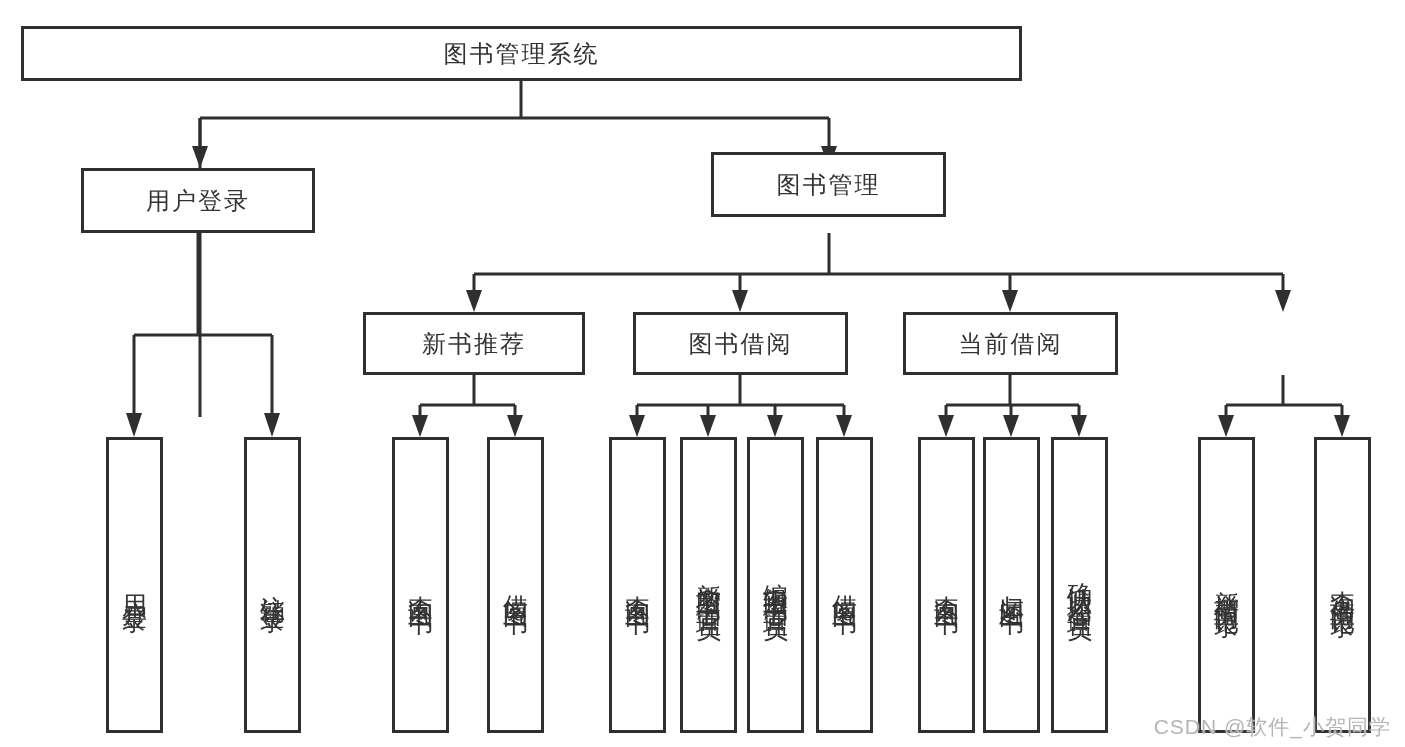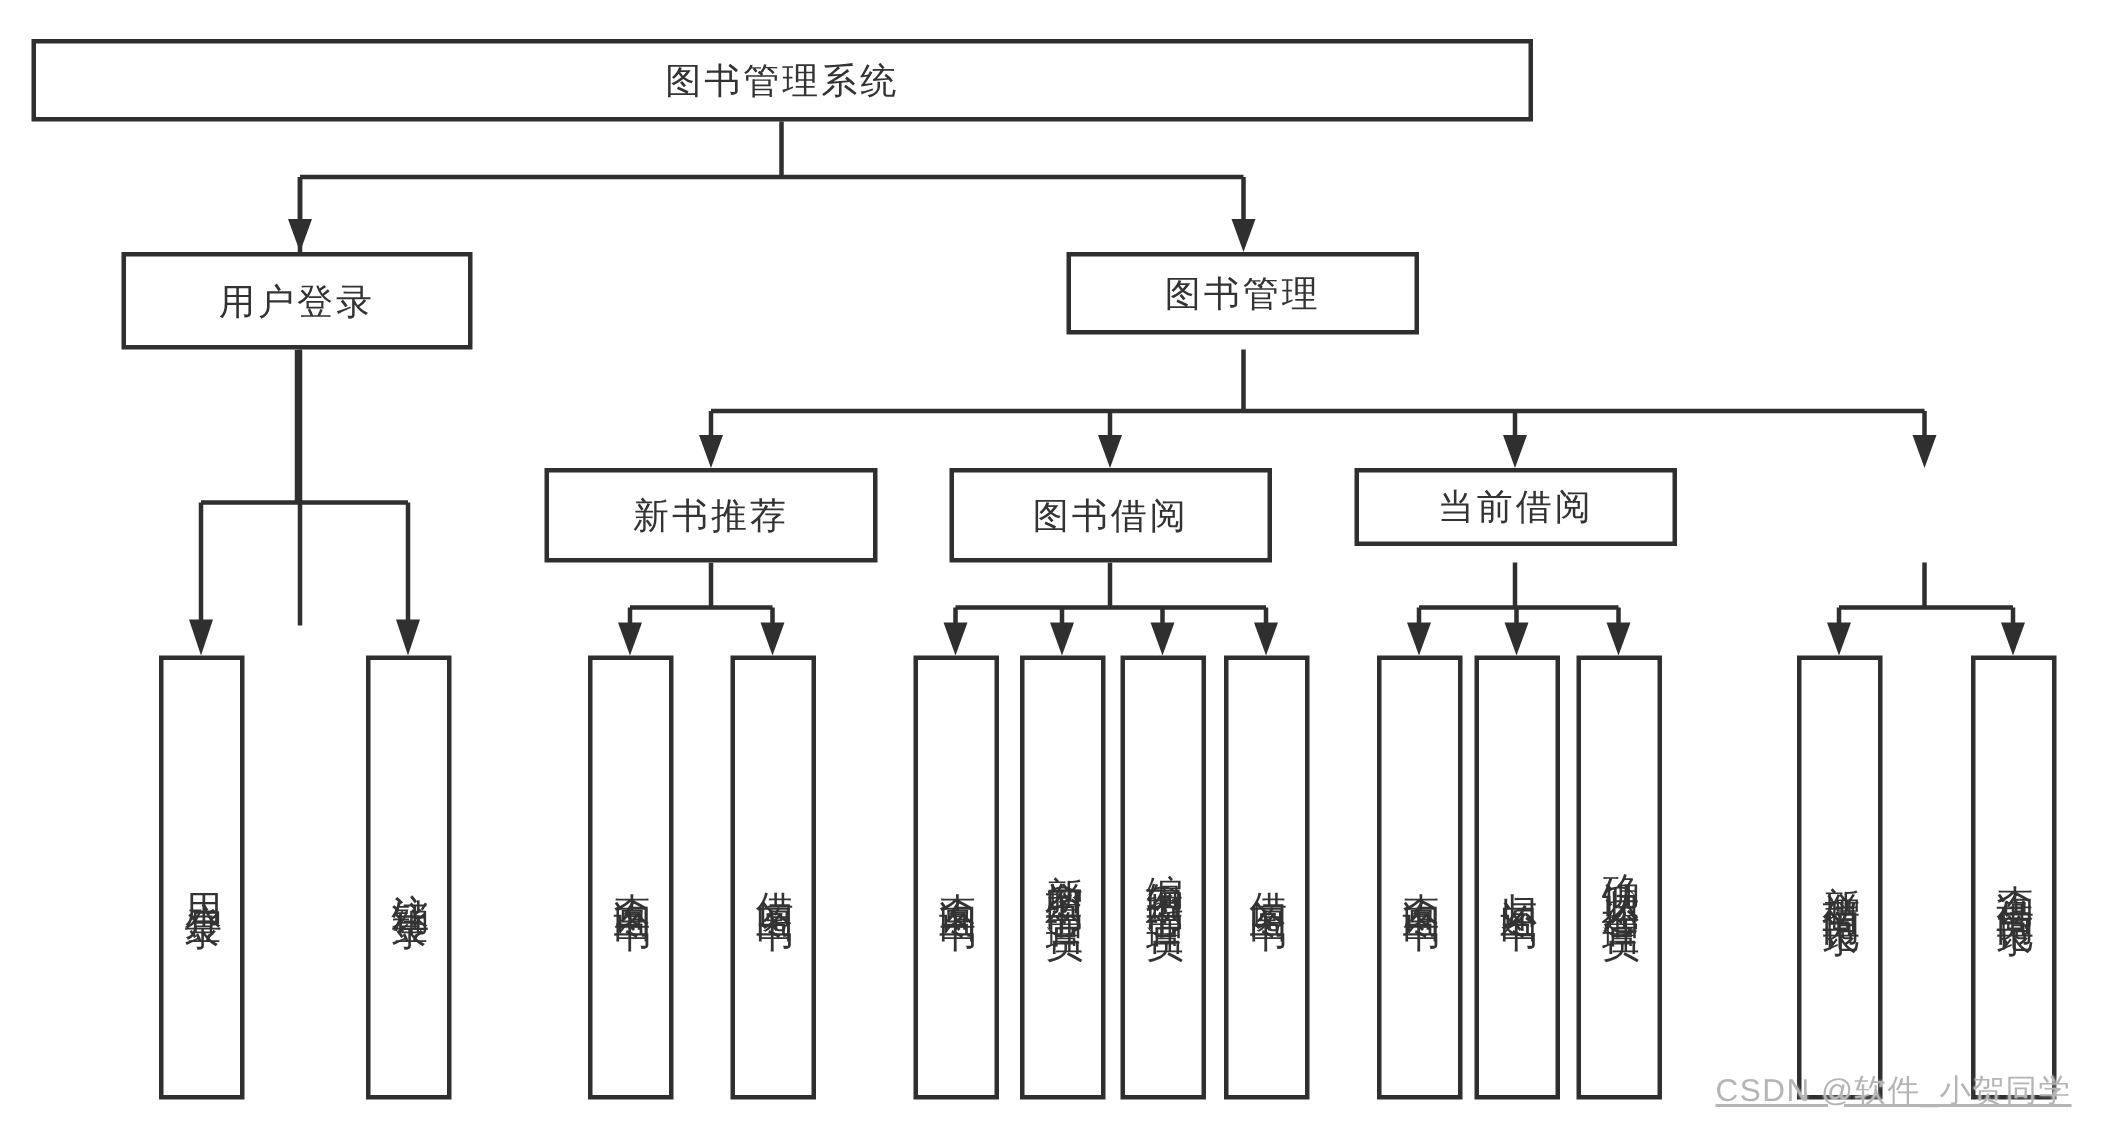--- a/index.html
+++ b/index.html
@@ -68,37 +68,36 @@
     writing-mode: vertical-rl;
     text-orientation: mixed;
     font-size: 25px;
     letter-spacing: 5px;
     line-height: 1;
     color: #333333;
     white-space: nowrap;
   }
   .watermark {
     position: absolute;
-    right: 24px;
+    right: 14px;
     bottom: 6px;
     font-size: 21px;
     color: #b5b5b5;
     letter-spacing: 1px;
     z-index: 5;
     text-shadow: 0 0 2px #ffffff;
     white-space: nowrap;
-    text-decoration: underline;
   }
   
   #n-root { left: 21px;  top: 13px;  width: 1001px; height: 55px; margin-top: 13px; }
   #n-l2a  { left: 81px;  top: 168px; width: 234px;  height: 65px; }
-  #n-l2b  { left: 711px; top: 168px; width: 235px;  height: 55px; }
+  #n-l2b  { left: 711px; top: 152px; width: 235px;  height: 65px; }
   #n-l3a  { left: 363px; top: 312px; width: 222px;  height: 63px; }
   #n-l3b  { left: 633px; top: 312px; width: 215px;  height: 63px; justify-content: center; }
-  #n-l3c  { left: 903px; top: 312px; width: 215px;  height: 52px; }
+  #n-l3c  { left: 903px; top: 312px; width: 215px;  height: 63px; }
   #n-l3d  { left: 1172px;top: 312px; width: 222px;  height: 64px; }
   #lf-ul-0 { left: 106px; }
   #lf-ul-1 { left: 244px; }
   #lf-nb-0 { left: 392px; }
   #lf-nb-1 { left: 487px; }
   #lf-bb-0 { left: 609px; }
   #lf-bb-1 { left: 680px; }
   #lf-bb-2 { left: 747px; }
   #lf-bb-3 { left: 816px; }
   #lf-cb-0 { left: 918px; }

